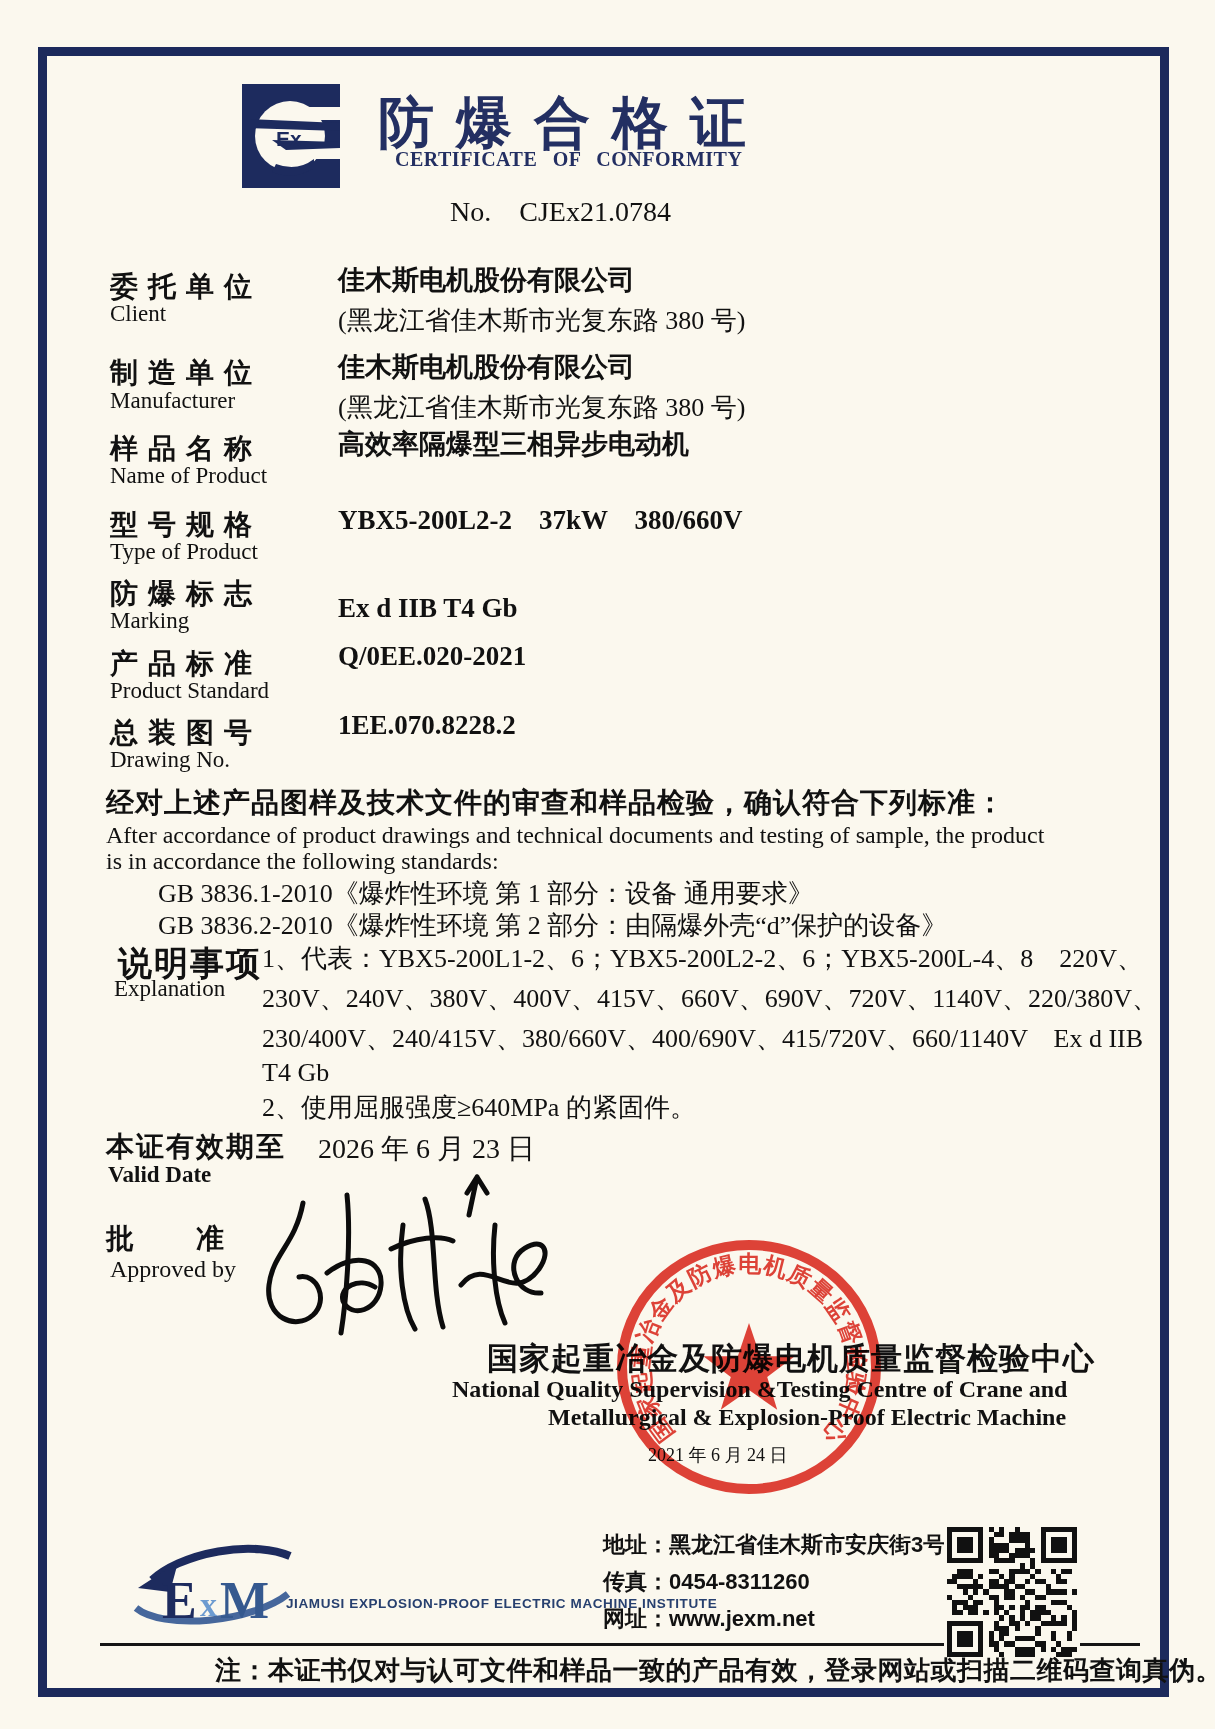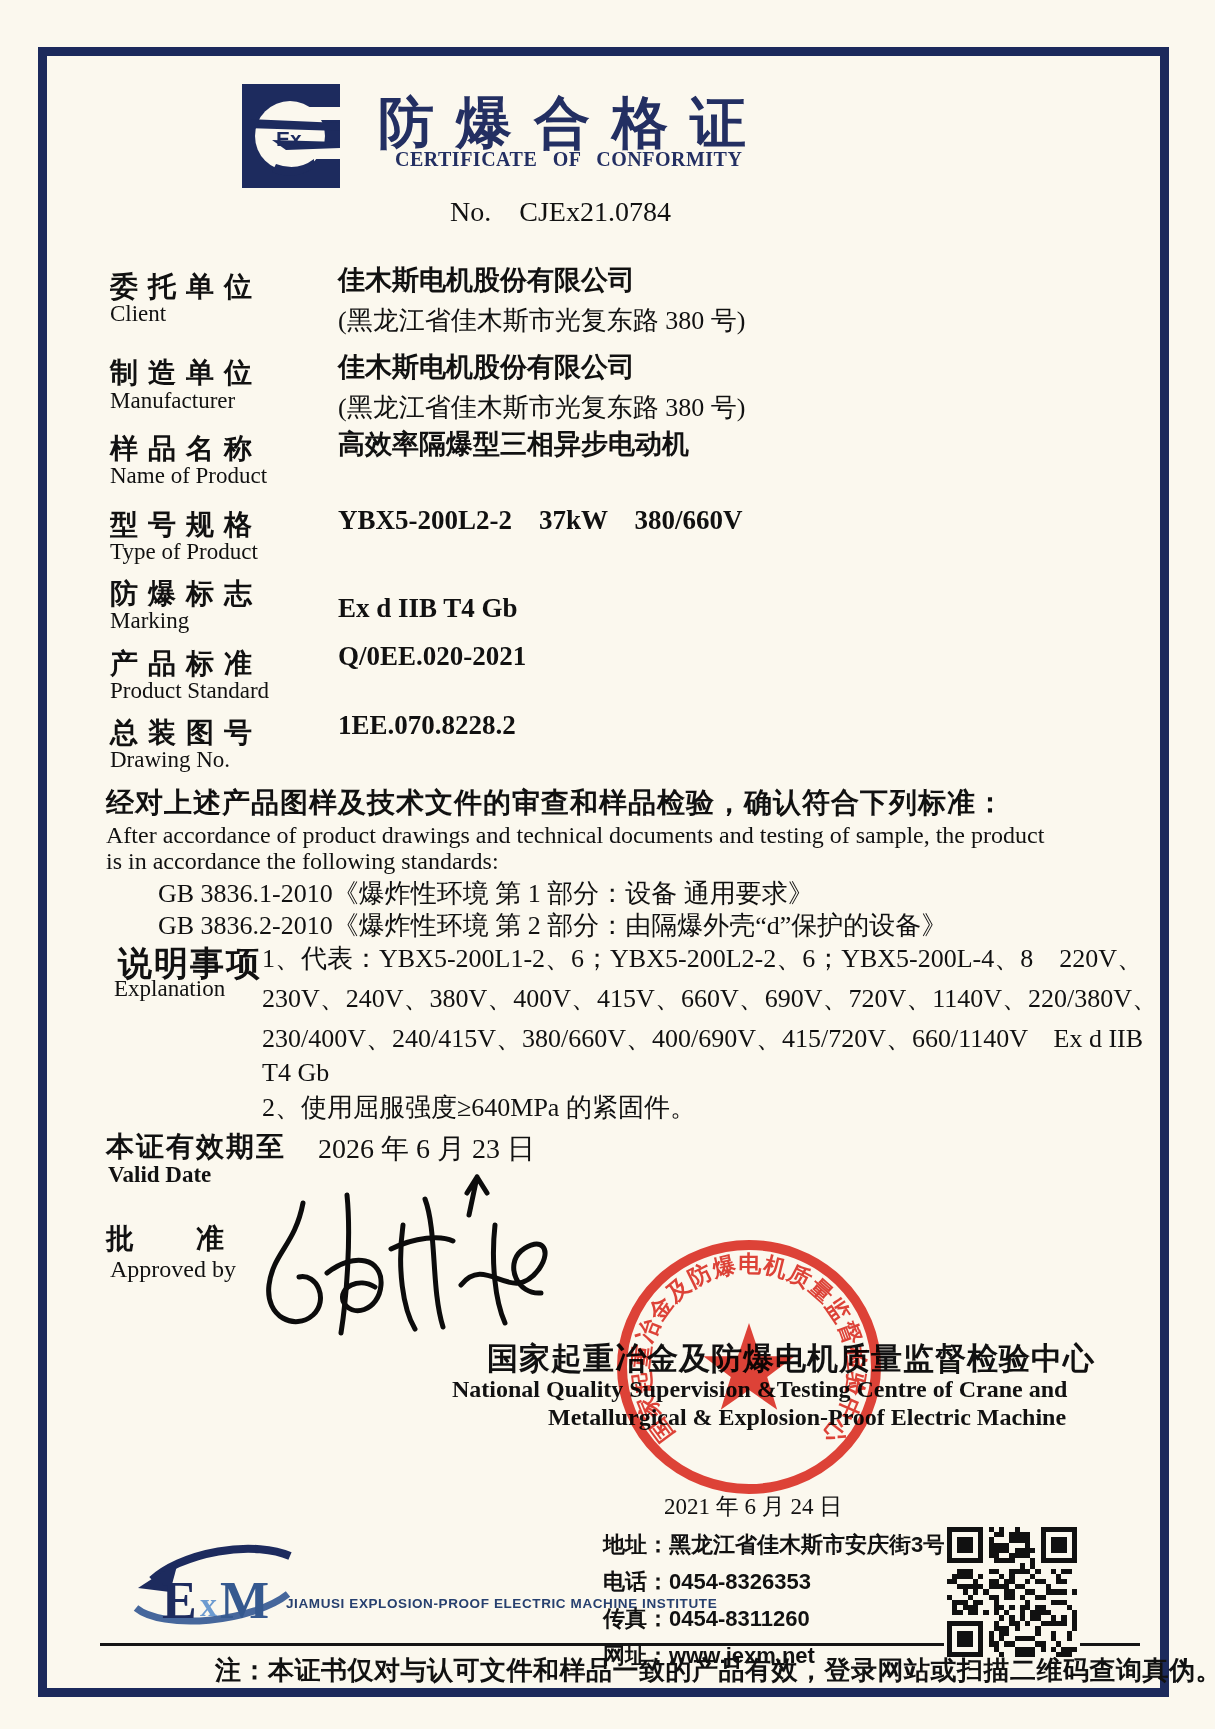--- a/index.html
+++ b/index.html
@@ -23,21 +23,21 @@
   .stmt-en{left:106px;font-size:24px;}
   .std{left:158px;font-size:26px;}
   
   .exp-line{left:262px;font-size:26px;}
   
   .big-label{font-family:"Liberation Sans",sans-serif;font-size:28px;font-weight:700;left:106px;}
   .sub-en{left:108px;font-size:23px;font-weight:700;}
   
   .issuer-cn{left:487px;top:1338px;font-size:31px;font-weight:700;font-family:"Liberation Sans",sans-serif;letter-spacing:1px;}
   .issuer-en{font-size:24px;font-weight:700;}
-  .issuer-date{left:648px;top:1491px;font-size:23px;margin-left:16px;}
+  .issuer-date{left:648px;top:1443px;font-size:18px;}
   
   .inst-cn{left:282px;top:1549px;font-size:37px;font-weight:700;color:#1d2b5e;
            font-family:"Liberation Sans",sans-serif;letter-spacing:4px;}
   .inst-en{left:286px;top:1596px;font-size:13.5px;font-weight:700;color:#27406f;
            font-family:"Liberation Sans",sans-serif;letter-spacing:.6px;}
   .contact{left:603px;top:1526px;font-family:"Liberation Sans",sans-serif;font-size:22px;font-weight:700;}
   .contact div{height:37px;line-height:37px;}
   .sep-line{left:100px;top:1643px;width:1040px;height:3px;background:#151515;}
   .note{left:215px;top:1653px;font-size:26px;font-weight:700;font-family:"Liberation Sans",sans-serif;letter-spacing:.5px;}
   svg{display:block;}
@@ -159,21 +159,20 @@
       <path d="M14 66 A 86 34 -8 0 0 166 52" fill="none" stroke="#46679c" stroke-width="7"></path>
       <text x="40" y="76" font-family="Liberation Serif,serif" font-size="52" font-weight="bold" fill="#1d2b5e">E</text>
       <text x="78" y="74" font-family="Liberation Serif,serif" font-size="34" font-weight="bold" fill="#6d9bd0">x</text>
       <text x="98" y="76" font-family="Liberation Serif,serif" font-size="52" font-weight="bold" fill="#35598f">M</text>
     </svg>
   </div>
   <div class="abs inst-en">JIAMUSI EXPLOSION-PROOF ELECTRIC MACHINE INSTITUTE</div>
 
   <div class="abs contact">
     <div><span>地址：</span><span>黑龙江省佳木斯市安庆街3号</span></div>
-    <div><span>电话：</span><span>0454-8326353</span></div>
     <div><span>传真：</span><span>0454-8311260</span></div>
     <div><span>网址：</span><span>www.jexm.net</span></div>
   </div>
 
   <div class="abs sep-line"></div>
 
   <div class="abs" style="left:938px;top:1527px;z-index:5;">
     <svg id="qr" width="148" height="130" viewBox="0 0 25 25" shape-rendering="crispEdges">
       <rect x="-0.6" y="-0.6" width="26.2" height="26.2" fill="#fbf8ee"></rect>
       <g>

